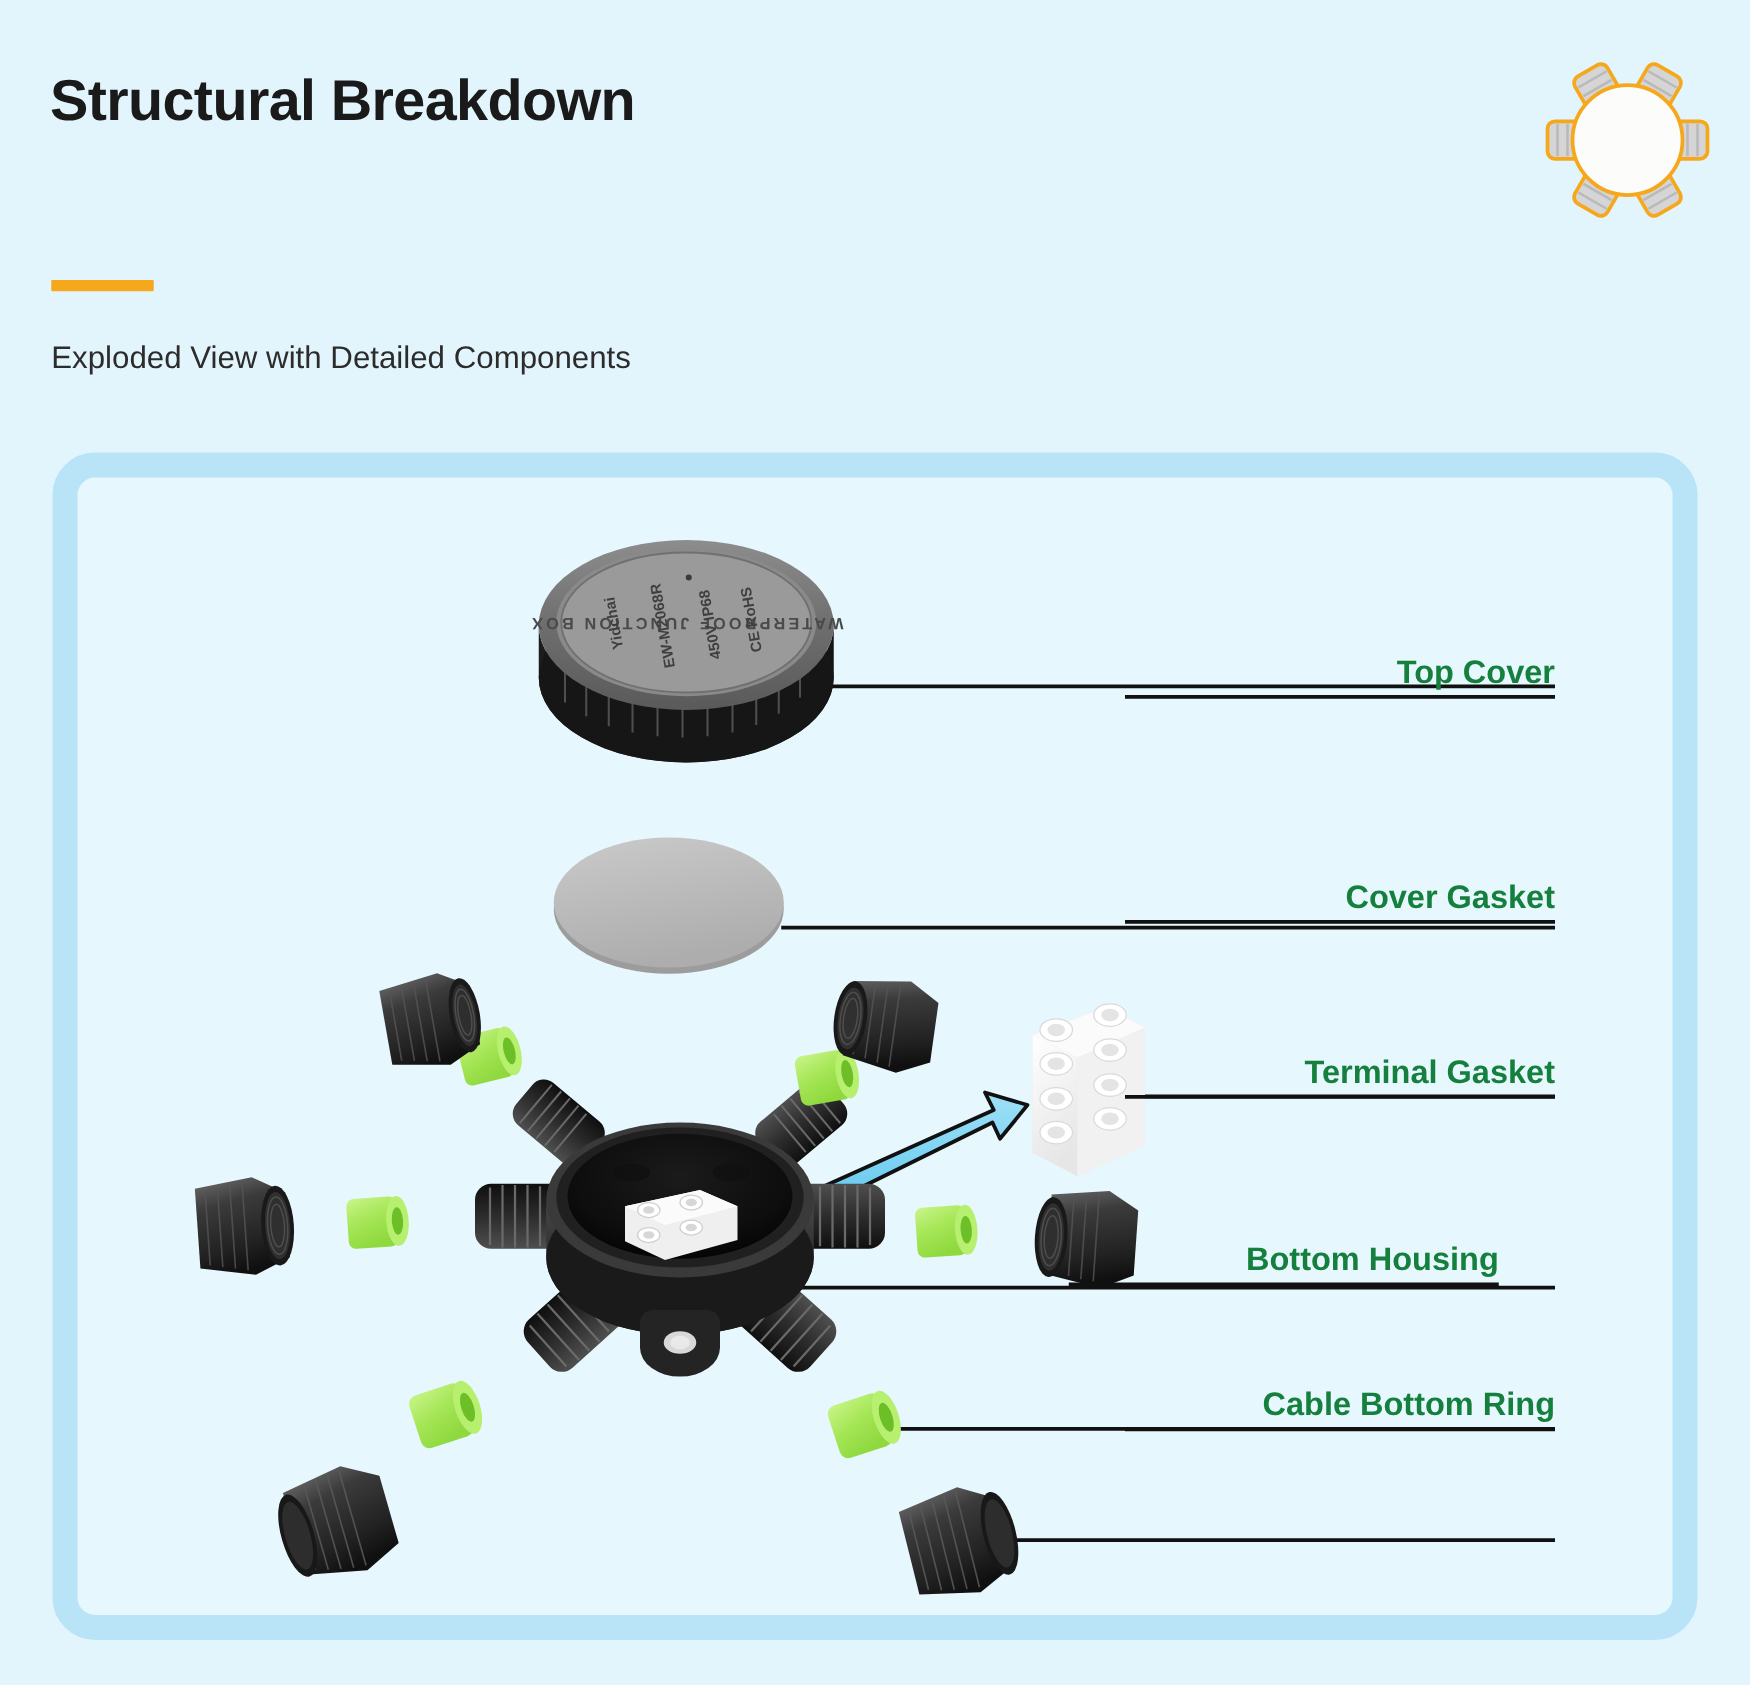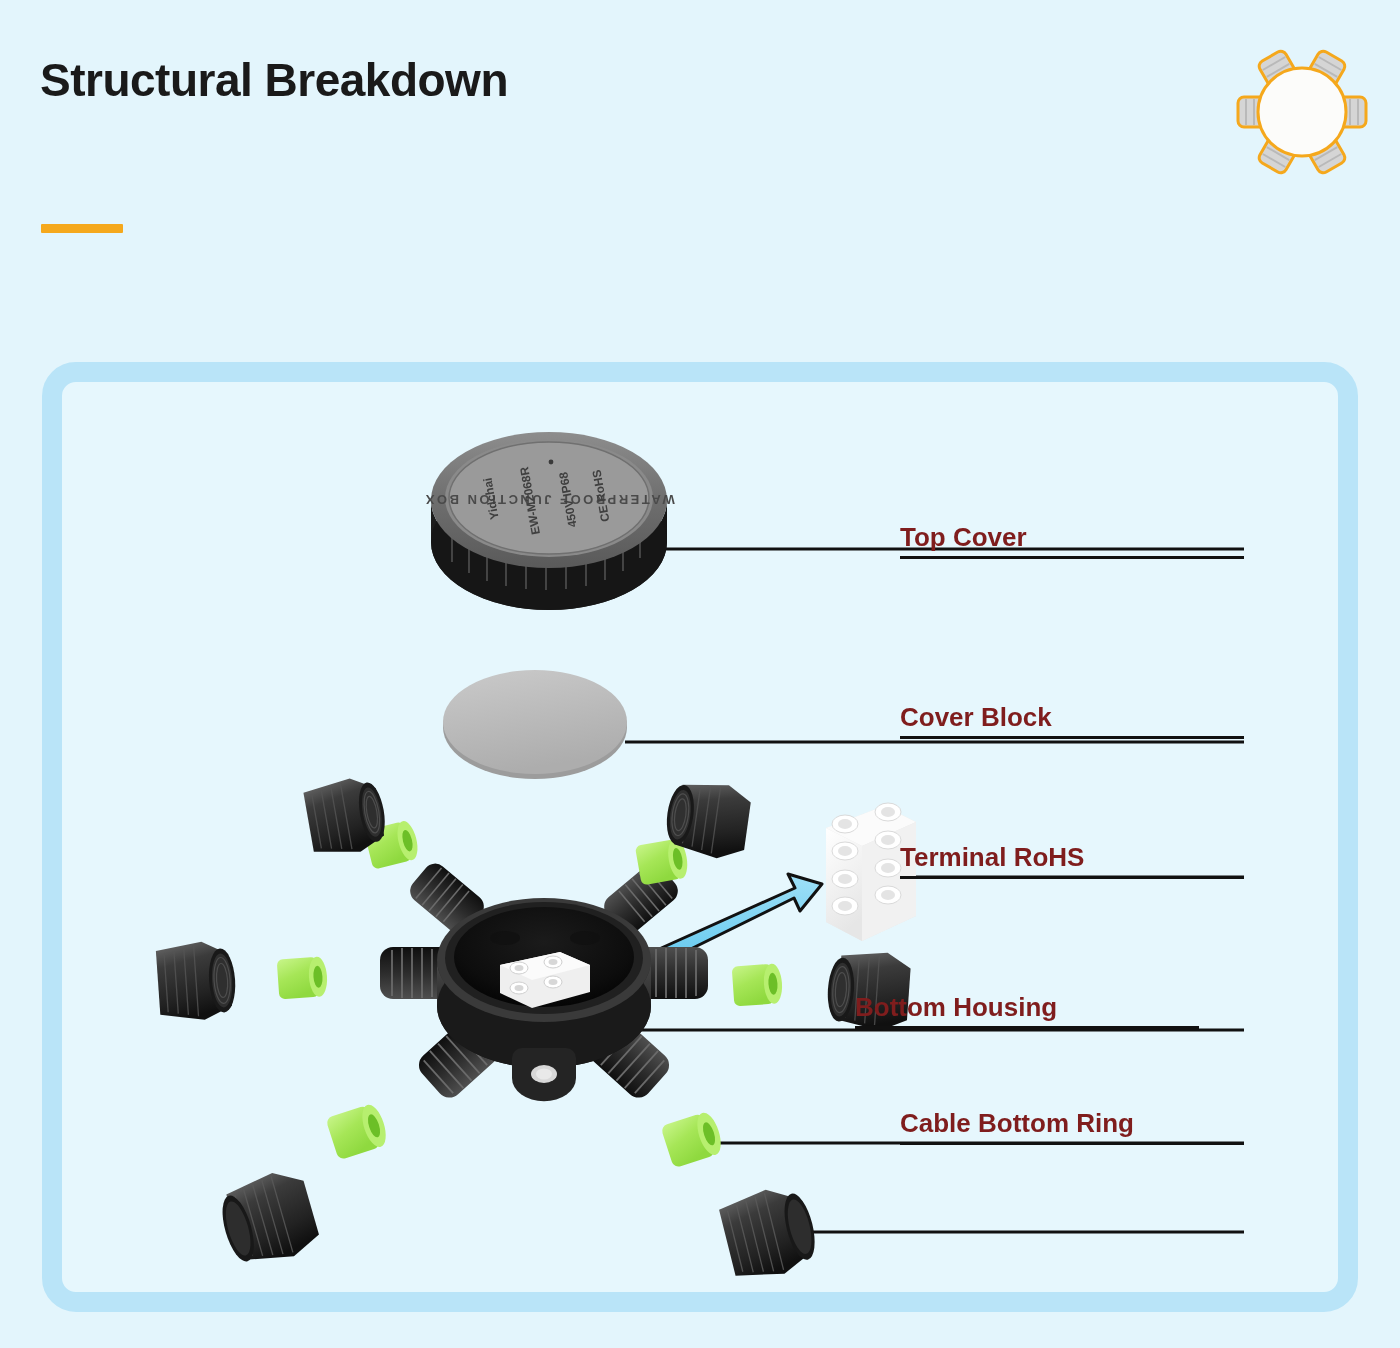--- a/index.html
+++ b/index.html
@@ -39,22 +39,22 @@
     background: #e6f7fd;
   }
 
   
   .stage { position: absolute; left: 0; top: 0; width: 1400px; height: 1348px; pointer-events: none; }
   .stage svg { display: block; }
 
   
   .label {
     position: absolute;
-    font-size: 26px; font-weight: bold; color: #7f1d1d;
-    white-space: nowrap;
+    font-size: 26px; font-weight: bold; color: #15803d;
+    text-align: right; white-space: nowrap;
     padding-bottom: 6px;
   }
   .label .rule {
     position: absolute; left: 0; right: 0; bottom: 0;
     height: 3px; background: #111;
   }
   .lbl-top-cover      { left: 900px; top: 522px;  width: 344px; }
   .lbl-cover-gasket   { left: 900px; top: 702px;  width: 344px; }
   .lbl-terminal-block { left: 900px; top: 842px;  width: 344px; }
   .lbl-bottom-housing { left: 855px; top: 992px;  width: 344px; }
@@ -64,20 +64,21 @@
 </head>
 <body>
 
 <div class="page">
 
   <div class="header">
     <div class="title-block">
       <div class="title-line">Structural Breakdown</div>
     </div>
     <div class="accent-bar"></div>
+    <div class="subtitle">Exploded View with Detailed Components</div>
 
     <div class="logo">
       <svg width="140" height="130" viewBox="0 0 140 130">
         <g stroke="#f5a81c" stroke-width="3" stroke-linejoin="round">
           <g transform="translate(70,64)">
             <g transform="rotate(0)">   
                 <rect x="30" y="-15" width="34" height="30" rx="6" fill="#d5d5d5"></rect>
               </g>
             <g transform="rotate(60)">  
                 <rect x="30" y="-15" width="34" height="30" rx="6" fill="#d5d5d5"></rect>
@@ -496,25 +497,25 @@
         </g>
       </g>
     </svg>
   </div>
 
   <div class="label lbl-top-cover">
     <span>Top Cover</span>
     <span class="rule"></span>
   </div>
   <div class="label lbl-cover-gasket">
-    <span>Cover Block</span>
+    <span>Cover Gasket</span>
     <span class="rule"></span>
   </div>
   <div class="label lbl-terminal-block">
-    <span>Terminal RoHS</span>
+    <span>Terminal Gasket</span>
     <span class="rule"></span>
   </div>
   <div class="label lbl-bottom-housing">
     <span>Bottom Housing</span>
     <span class="rule"></span>
   </div>
   <div class="label lbl-sealing-ring">
     <span>Cable Bottom Ring</span>
     <span class="rule"></span>
   </div>

